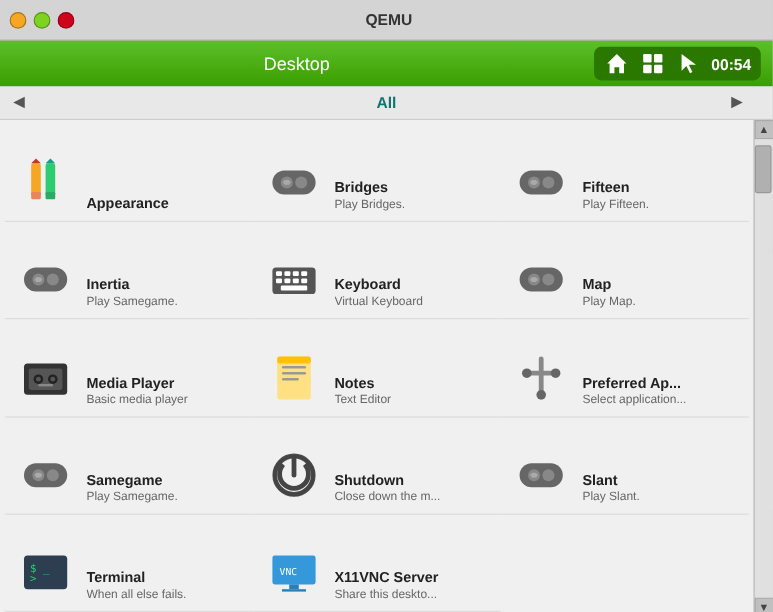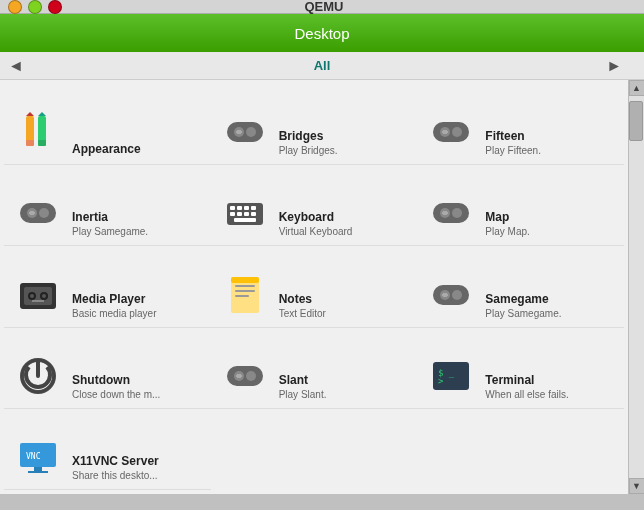--- a/index.html
+++ b/index.html
@@ -7,21 +7,21 @@
       width: 644px;
       height: 510px;
       font-family: sans-serif;
       background: #c0c0c0;
       overflow: hidden;
     }
 
     
     .title-bar {
       background: #d4d4d4;
-      height: 14px;
+      height: 34px;
       display: flex;
       align-items: center;
       justify-content: space-between;
       padding: 0 8px;
       border-bottom: 1px solid #aaa;
     }
     .title-bar-title {
       flex: 1;
       text-align: center;
       font-size: 13px;
@@ -212,20 +212,41 @@
     <div class="win-btn minimize"></div>
     <div class="win-btn maximize"></div>
     <div class="win-btn close"></div>
   </div>
   <div class="title-bar-title">QEMU</div>
   <div style="width:50px"></div>
 </div>
 
 <div class="desktop-header">
   <span class="desktop-label">Desktop</span>
+  <div class="header-controls">
+    <div class="header-icon">
+      <svg width="20" height="20" viewBox="0 0 20 20">
+        <polygon points="10,2 2,10 4,10 4,18 8,18 8,13 12,13 12,18 16,18 16,10 18,10" fill="white"></polygon>
+      </svg>
+    </div>
+    <div class="header-icon">
+      <svg width="20" height="20" viewBox="0 0 20 20">
+        <rect x="2" y="2" width="7" height="7" fill="white" rx="1"></rect>
+        <rect x="11" y="2" width="7" height="7" fill="white" rx="1"></rect>
+        <rect x="2" y="11" width="7" height="7" fill="white" rx="1"></rect>
+        <rect x="11" y="11" width="7" height="7" fill="white" rx="1"></rect>
+      </svg>
+    </div>
+    <div class="header-icon">
+      <svg width="20" height="20" viewBox="0 0 20 20">
+        <polygon points="4,2 4,16 8,12 11,18 13,17 10,11 16,11" fill="white"></polygon>
+      </svg>
+    </div>
+    <span class="header-time">00:54</span>
+  </div>
 </div>
 
 <div class="nav-bar">
   <span class="nav-arrow left">◄</span>
   <span class="nav-label">All</span>
   <span class="nav-arrow right">►</span>
 </div>
 
 <div class="main-area">
   <div class="app-grid" id="app-grid">
@@ -352,20 +373,35 @@
     </svg>
         </div>
         <div class="app-info">
           <div class="app-name">Notes</div>
           <div class="app-desc">Text Editor</div>
         </div>
       </div>
       <div class="app-item">
         <div class="app-icon">
           <svg width="44" height="44" viewBox="0 0 44 44">
+      <line x1="22" y1="6" x2="22" y2="38" stroke="#888" stroke-width="4" stroke-linecap="round"></line>
+      <line x1="10" y1="18" x2="34" y2="18" stroke="#888" stroke-width="4" stroke-linecap="round"></line>
+      <circle cx="10" cy="18" r="4" fill="#666"></circle>
+      <circle cx="34" cy="18" r="4" fill="#666"></circle>
+      <circle cx="22" cy="36" r="4" fill="#666"></circle>
+    </svg>
+        </div>
+        <div class="app-info">
+          <div class="app-name">Preferred Ap...</div>
+          <div class="app-desc">Select application...</div>
+        </div>
+      </div>
+      <div class="app-item">
+        <div class="app-icon">
+          <svg width="44" height="44" viewBox="0 0 44 44">
       <rect x="4" y="12" width="36" height="20" rx="10" fill="#666"></rect>
       <circle cx="16" cy="22" r="5" fill="#888"></circle>
       <circle cx="28" cy="22" r="5" fill="#888"></circle>
       <rect x="14" y="20" width="4" height="4" fill="#aaa"></rect>
       <rect x="13" y="21" width="6" height="2" fill="#aaa"></rect>
     </svg>
         </div>
         <div class="app-info">
           <div class="app-name">Samegame</div>
           <div class="app-desc">Play Samegame.</div>

